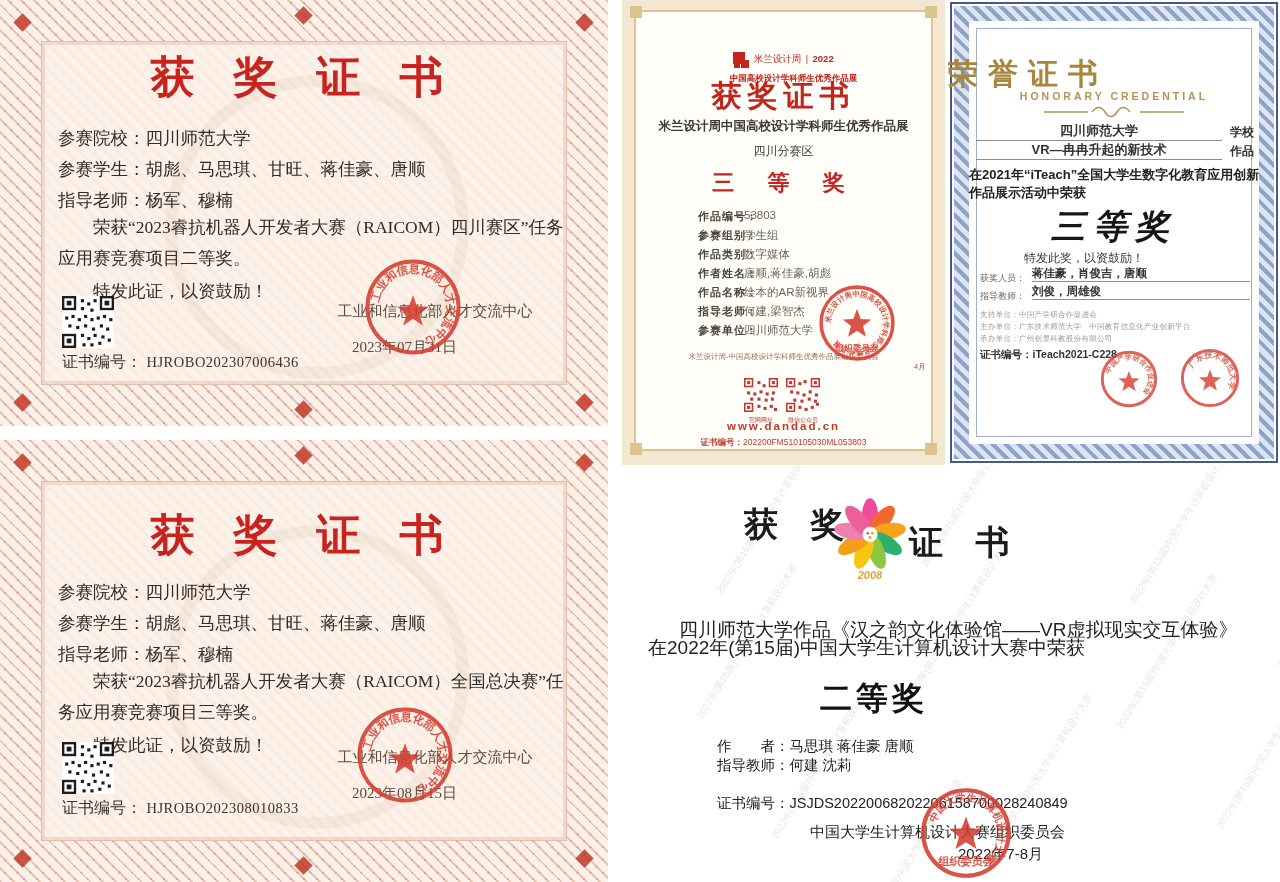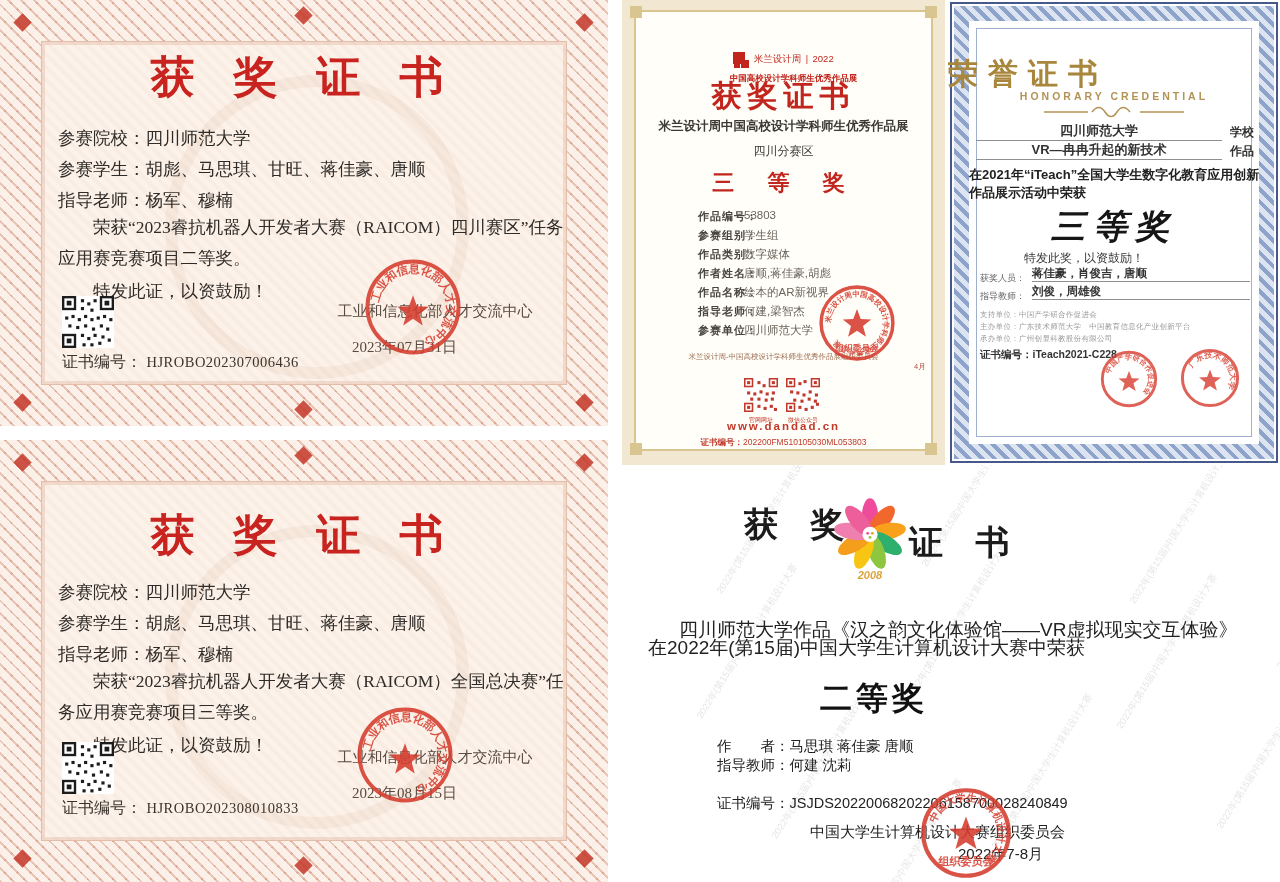--- a/index.html
+++ b/index.html
@@ -254,21 +254,21 @@
     <div class="milan-frame"></div>
     <div class="m-corner" style="left:8px;top:6px;"></div>
     <div class="m-corner" style="right:8px;top:6px;"></div>
     <div class="m-corner" style="left:8px;bottom:10px;"></div>
     <div class="m-corner" style="right:8px;bottom:10px;"></div>
     <div class="abs" style="left:0;top:48px;width:100%;text-align:center;">
       <span style="display:inline-block;width:12px;height:12px;background:#c2251d;vertical-align:middle;margin-right:4px;
                    box-shadow:6px 6px 0 -2px #c2251d, -2px 7px 0 -3px #c2251d;"></span>
       <span style="font-size:9.5px;font-weight:normal;color:#c2251d;">米兰设计周</span>
       <span style="font-size:9px;color:#c2251d;">|</span>
-      <span style="font-size:9.5px;font-weight:normal;color:#c2251d;">2022</span>
+      <span style="font-size:9.5px;font-weight:bold;color:#c2251d;">2022</span>
       <div style="font-size:8.5px;font-weight:bold;color:#c2251d;margin-top:7px;padding-left:20px;">中国高校设计学科师生优秀作品展</div>
     </div>
     <div class="m-title" style="top:76px;">获奖证书</div>
     <div class="m-line" style="top:118px;font-size:12.5px;font-weight:bold;">米兰设计周中国高校设计学科师生优秀作品展</div>
     <div class="m-line" style="top:143px;font-size:12px;">四川分赛区</div>
     <div class="m-award" style="top:168px;font-family:Liberation Mono, monospace;">三 等 奖</div>
     <div>
       <span class="m-label" style="left:76px;top:209px;">作品编号：</span>
         <span class="m-value" style="left:122px;top:209px;">53803</span>
       <span class="m-label" style="left:76px;top:228px;">参赛组别：</span>

